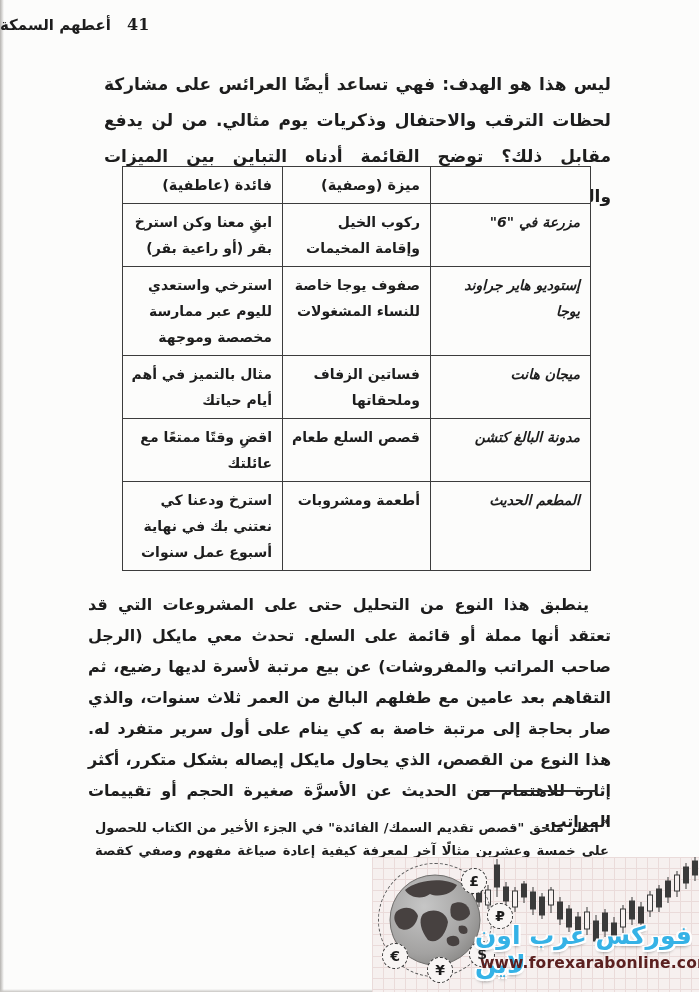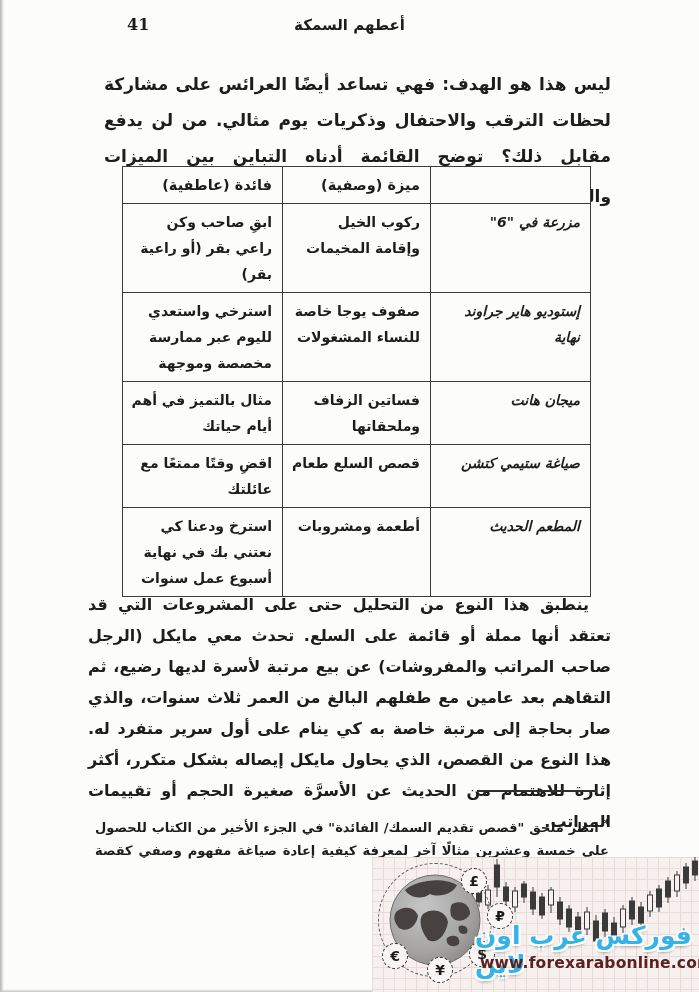--- a/index.html
+++ b/index.html
@@ -8,21 +8,21 @@
     position:relative;width:699px;height:992px;overflow:hidden;
     background:#fcfcfb;color:#1d1d1d;
     font-family:"DejaVu Sans", sans-serif;
   }
   .edge-left{position:absolute;left:0;top:0;width:4px;height:100%;
     background:linear-gradient(90deg,#b5b3b0,rgba(181,179,176,0));}
   .edge-bottom{position:absolute;left:0;bottom:0;width:100%;height:3px;
     background:linear-gradient(0deg,#c8c6c3,rgba(200,198,195,0));}
 
   
-  .running-title{position:absolute;left:0;right:0;top:16px;text-align:center;
+  .running-title{position:absolute;left:0;right:0;top:16px;text-align:left;
     font-weight:bold;font-size:15px;letter-spacing:0;direction:rtl;}
   .page-number{position:absolute;left:127px;top:15px;font-weight:bold;font-size:16px;
     font-family:"DejaVu Serif", serif;text-align:right;}
 
   
   .para{direction:rtl;text-align:justify;font-weight:bold;position:absolute;}
   .para-intro{left:104px;right:88px;top:49px;font-size:17px;line-height:36px;}
   .para-body{left:88px;right:88px;top:573px;font-size:16px;line-height:31px;text-indent:22px;}
   sup.fn{font-size:10px;vertical-align:super;font-weight:bold;}
 
@@ -91,34 +91,34 @@
       </colgroup>
     <tbody>
         <tr>
       <th></th>
       <th>ميزة (وصفية)</th>
       <th>فائدة (عاطفية)</th>
     </tr>
     <tr class="r1">
       <td class="cell-brand">مزرعة في "6"</td>
       <td>ركوب الخيل وإقامة المخيمات</td>
-      <td>ابقِ صاحب وكن راعي بقر (أو راعية بقر)</td>
+      <td>ابقِ معنا وكن استرخ بقر (أو راعية بقر)</td>
     </tr>
     <tr class="r2">
-      <td class="cell-brand">إستوديو هاير جراوند نهاية</td>
+      <td class="cell-brand">إستوديو هاير جراوند يوجا</td>
       <td>صفوف يوجا خاصة للنساء المشغولات</td>
       <td>استرخي واستعدي لليوم عبر ممارسة مخصصة وموجهة</td>
     </tr>
     <tr class="r3">
       <td class="cell-brand">ميجان هانت</td>
       <td>فساتين الزفاف وملحقاتها</td>
       <td>مثال بالتميز في أهم أيام حياتك</td>
     </tr>
     <tr class="r4">
-      <td class="cell-brand">صياغة ستيمي كتشن</td>
+      <td class="cell-brand">مدونة البالغ كتشن</td>
       <td>قصص السلع طعام</td>
       <td>اقضِ وقتًا ممتعًا مع عائلتك</td>
     </tr>
     <tr class="r5">
       <td class="cell-brand">المطعم الحديث</td>
       <td>أطعمة ومشروبات</td>
       <td>استرخ ودعنا كي نعتني بك في نهاية أسبوع عمل سنوات</td>
     </tr>
   </tbody>
     </table>

